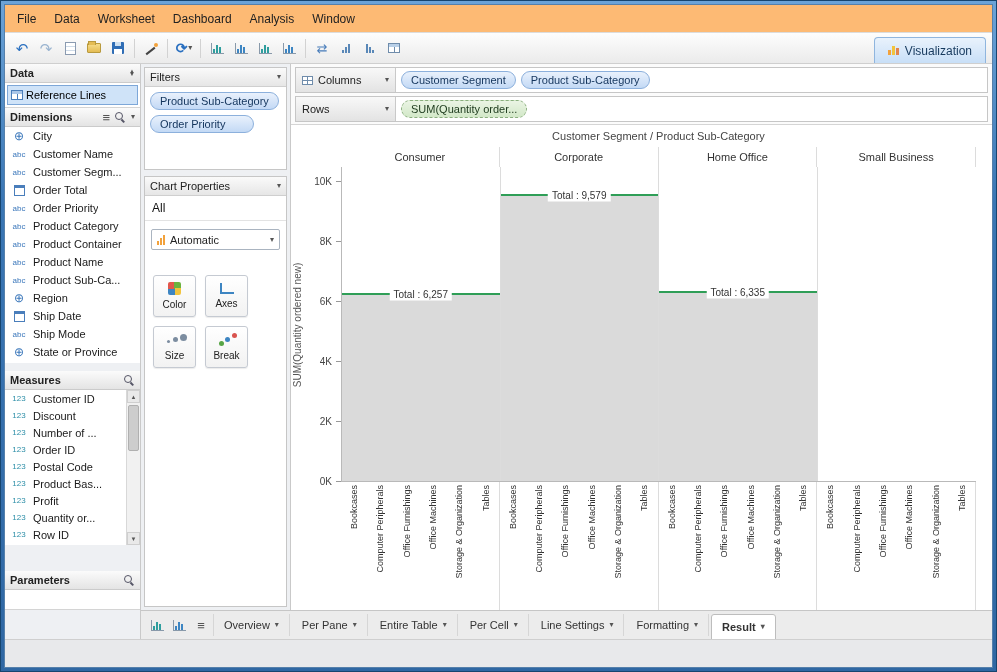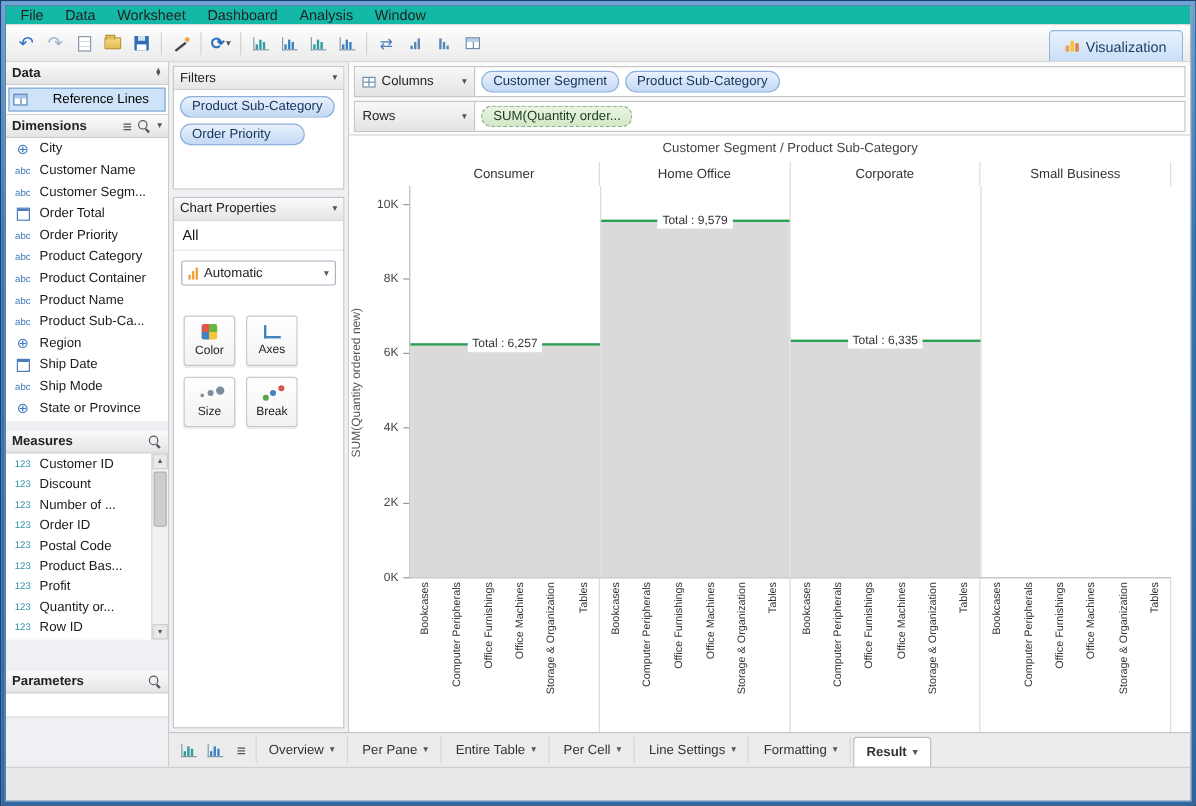--- a/index.html
+++ b/index.html
@@ -13,21 +13,21 @@
   .app-icon i:nth-child(1){height:6px;background:#e2574c}
   .app-icon i:nth-child(2){height:9px;background:#f2a23c}
   .app-icon i:nth-child(3){height:4px;background:#3d85c2}
   .title{flex:1;text-align:center;white-space:nowrap;overflow:hidden;text-shadow:0 1px 2px rgba(0,0,0,.45)}
   .winbtns{display:flex;gap:2px}
   .wbtn{width:27px;height:17px;border:1px solid #2c4f77;border-radius:2px;display:flex;align-items:center;justify-content:center;
     font-size:9px;color:#17395f;background:linear-gradient(#eef5fc,#a9c8ea 50%,#8db7e2)}
   .wbtn.close{width:43px;color:#fff;font-size:11px;border-color:#7c1c10;background:linear-gradient(#f09a88,#d8442e 55%,#b42d18)}
   
   .app-body{flex:1;display:flex;flex-direction:column;background:#f0f0f0;border:1px solid #5580ab;overflow:hidden;min-height:0}
-  .menubar{height:16px;background:#14b8a6;border-bottom:1px solid #dcdcdc;display:flex;align-items:stretch;padding-left:3px}
+  .menubar{height:28px;background:#fdba74;border-bottom:1px solid #dcdcdc;display:flex;align-items:stretch;padding-left:3px}
   .menu-item{padding:0 9px;font-size:12px;color:#222;display:flex;align-items:center;cursor:default}
   
   .toolbar{height:31px;background:linear-gradient(#fdfdfd,#ebebeb);border-bottom:1px solid #cfcfcf;display:flex;align-items:center;padding:0 6px;gap:2px}
   .tb-btn{min-width:22px;height:23px;display:flex;align-items:center;justify-content:center;border-radius:3px;gap:1px}
   .tb-sep{width:1px;height:19px;background:#d2d2d2;margin:0 3px}
   .g-undo{color:#2a70c0;font-size:15px;line-height:1}
   .g-redo{color:#9ab4d0;font-size:15px;line-height:1}
   .g-refresh{color:#2a70c0;font-size:14px;font-weight:bold;line-height:1}
   .g-swap{color:#4a7ebb;font-size:13px;line-height:1}
   .g-ham{color:#555;font-size:13px;line-height:1}
@@ -62,21 +62,21 @@
   
   .main{flex:1;display:flex;min-height:0}
   .sidebar{width:136px;background:#eef0f3;border-right:1px solid #c9c9c9;display:flex;flex-direction:column;font-size:11px;min-height:0}
   .sec-header{height:19px;flex:0 0 19px;background:linear-gradient(#fbfbfb,#e4e4e4);border-bottom:1px solid #cbcbcb;display:flex;align-items:center;padding:0 5px;gap:5px;color:#222}
   .sec-title{font-weight:bold;flex:1}
   .spin{display:flex;flex-direction:column;line-height:.55;font-size:6px;color:#555}
   .search-ic{position:relative;width:11px;height:11px;flex:0 0 11px}
   .search-ic::before{content:"";position:absolute;width:6px;height:6px;border:1.5px solid #556;border-radius:50%;left:0;top:0}
   .search-ic::after{content:"";position:absolute;width:4px;height:1.5px;background:#556;transform:rotate(45deg);left:6px;top:8px}
   .datasource-wrap{background:#fff;border-bottom:1px solid #d4d4d4;padding:2px;flex:0 0 24px}
-  .datasource{display:flex;align-items:center;gap:21px;background:#cfe3f8;border:1px solid #7da7d8;padding:1px 3px;height:20px}
+  .datasource{display:flex;align-items:center;gap:3px;background:#cfe3f8;border:1px solid #7da7d8;padding:1px 3px;height:20px}
   .ic-ds{width:12px;height:10px;border:1px solid #4a7ebb;background:
     linear-gradient(#a9c6e8,#a9c6e8) 0 0/100% 3px no-repeat,
     linear-gradient(#4a7ebb,#4a7ebb) 50% 0/1px 100% no-repeat,#fff}
   .field-list{background:#fff;overflow:hidden}
   .dim-list{flex:0 0 236px}
   .field-row{height:18px;display:flex;align-items:center;gap:2px;padding:0 2px;white-space:nowrap}
   .fi{flex:0 0 24px;display:flex;align-items:center;justify-content:center;font-size:8px;font-weight:normal;color:#3c78bb}
   .fi-globe{font-size:12px;font-weight:normal}
   .fi-number{color:#2e8fa8}
   .fi-calendar::before{content:"";width:9px;height:9px;border:1px solid #4a7ebb;background:linear-gradient(#4a7ebb 0 2px,#fff 2px)}
@@ -458,22 +458,22 @@
                 <div class="shelf-pills" id="rows-pills">
                     <span class="pill green">SUM(Quantity order...</span>
                   </div>
               </div>
             </div>
 
             <div class="chart-area">
               <div class="chart-title">Customer Segment / Product Sub-Category</div>
               <div class="pane-headers" id="pane-headers">
                   <div class="pane-header">Consumer</div>
+                  <div class="pane-header">Corporate</div>
                   <div class="pane-header">Home Office</div>
-                  <div class="pane-header">Corporate</div>
                   <div class="pane-header">Small Business</div>
                 </div>
               <div class="plot-row">
                 <div class="y-gutter" id="y-gutter">
                   <span class="y-label">SUM(Quantity ordered new)</span>
                 <span class="ytick-label" style="bottom: 0%;">0K</span>
                     <span class="ytick-mark" style="bottom: 0%;"></span>
                     <span class="ytick-label" style="bottom: 19.0476%;">2K</span>
                     <span class="ytick-mark" style="bottom: 19.0476%;"></span>
                     <span class="ytick-label" style="bottom: 38.0952%;">4K</span>

